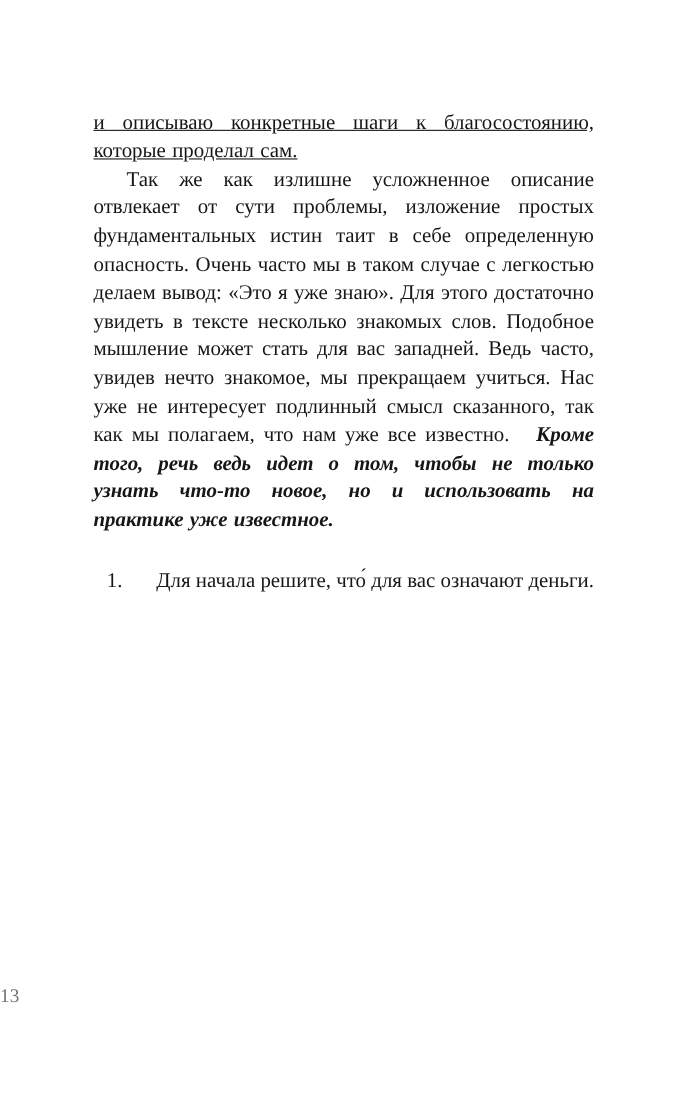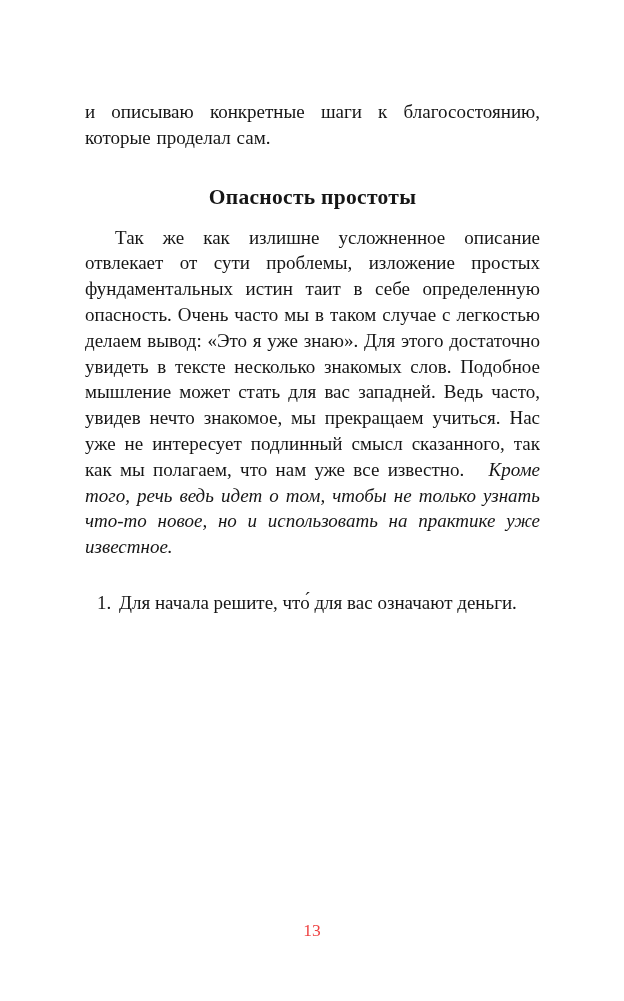--- a/index.html
+++ b/index.html
@@ -18,70 +18,69 @@
     padding: 99px 84px 0 85px;
     background: #ffffff;
   }
   .para {
     font-size: 19px;
     line-height: 25.8px;
     text-align: justify;
     text-indent: 30px;
     word-spacing: 1px;
   }
-  .para.no-indent { text-indent: 0; }
+  .para.no-indent { text-indent: 0; text-decoration: underline; }
   .heading {
     font-size: 21.5px;
     font-weight: bold;
     text-align: center;
     letter-spacing: 0.3px;
     margin-top: 34px;
     margin-bottom: 15px;
   }
   .emphasis {
-    font-weight: normal;
+    font-weight: bold;
     font-style: italic;
     margin-left: 16px;
   }
   .principles-list {
     list-style: none;
     margin-top: 30px;
     padding-left: 12px;
   }
   .list-item {
     display: flex;
     font-size: 19px;
     line-height: 25.8px;
   }
   .list-num {
     flex: 0 0 auto;
     width: 22px;
   }
   .list-text {
     flex: 1 1 auto;
-    text-align: left;
+    text-align: right;
   }
   .page-number {
     position: absolute;
-    top: 920px;
+    top: 895px;
     left: 0;
     width: 624px;
-    text-align: center;
+    text-align: left;
     font-size: 17.5px;
-    color: #ef4444;
+    color: #737373;
   }
 </style>
 </head>
 <body>
 
 <div class="book-page">
 
   <p class="para no-indent">и описываю конкретные шаги к благосостоянию, которые проделал сам.</p>
 
-  <h2 class="heading">Опасность простоты</h2>
 
   <p class="para"><span>Так же как излишне усложненное описание отвлекает от сути проблемы, изложение простых фундаментальных истин таит в себе определенную опасность. Очень часто мы в таком случае с легкостью делаем вывод: «Это я уже знаю». Для этого достаточно увидеть в тексте несколько знакомых слов. Подобное мышление может стать для вас западней. Ведь часто, увидев нечто знакомое, мы прекращаем учиться. Нас уже не интересует подлинный смысл сказанного, так как мы полагаем, что нам уже все известно. </span><span class="emphasis">Кроме того, речь ведь идет о том, чтобы не только узнать что-то новое, но и использовать на практике уже известное.</span></p>
 
 
 
   <ol class="principles-list">
     <li class="list-item">
       <span class="list-num">1.</span>
       <span class="list-text">Для начала решите, что́ для вас означают деньги.</span>
     </li>

